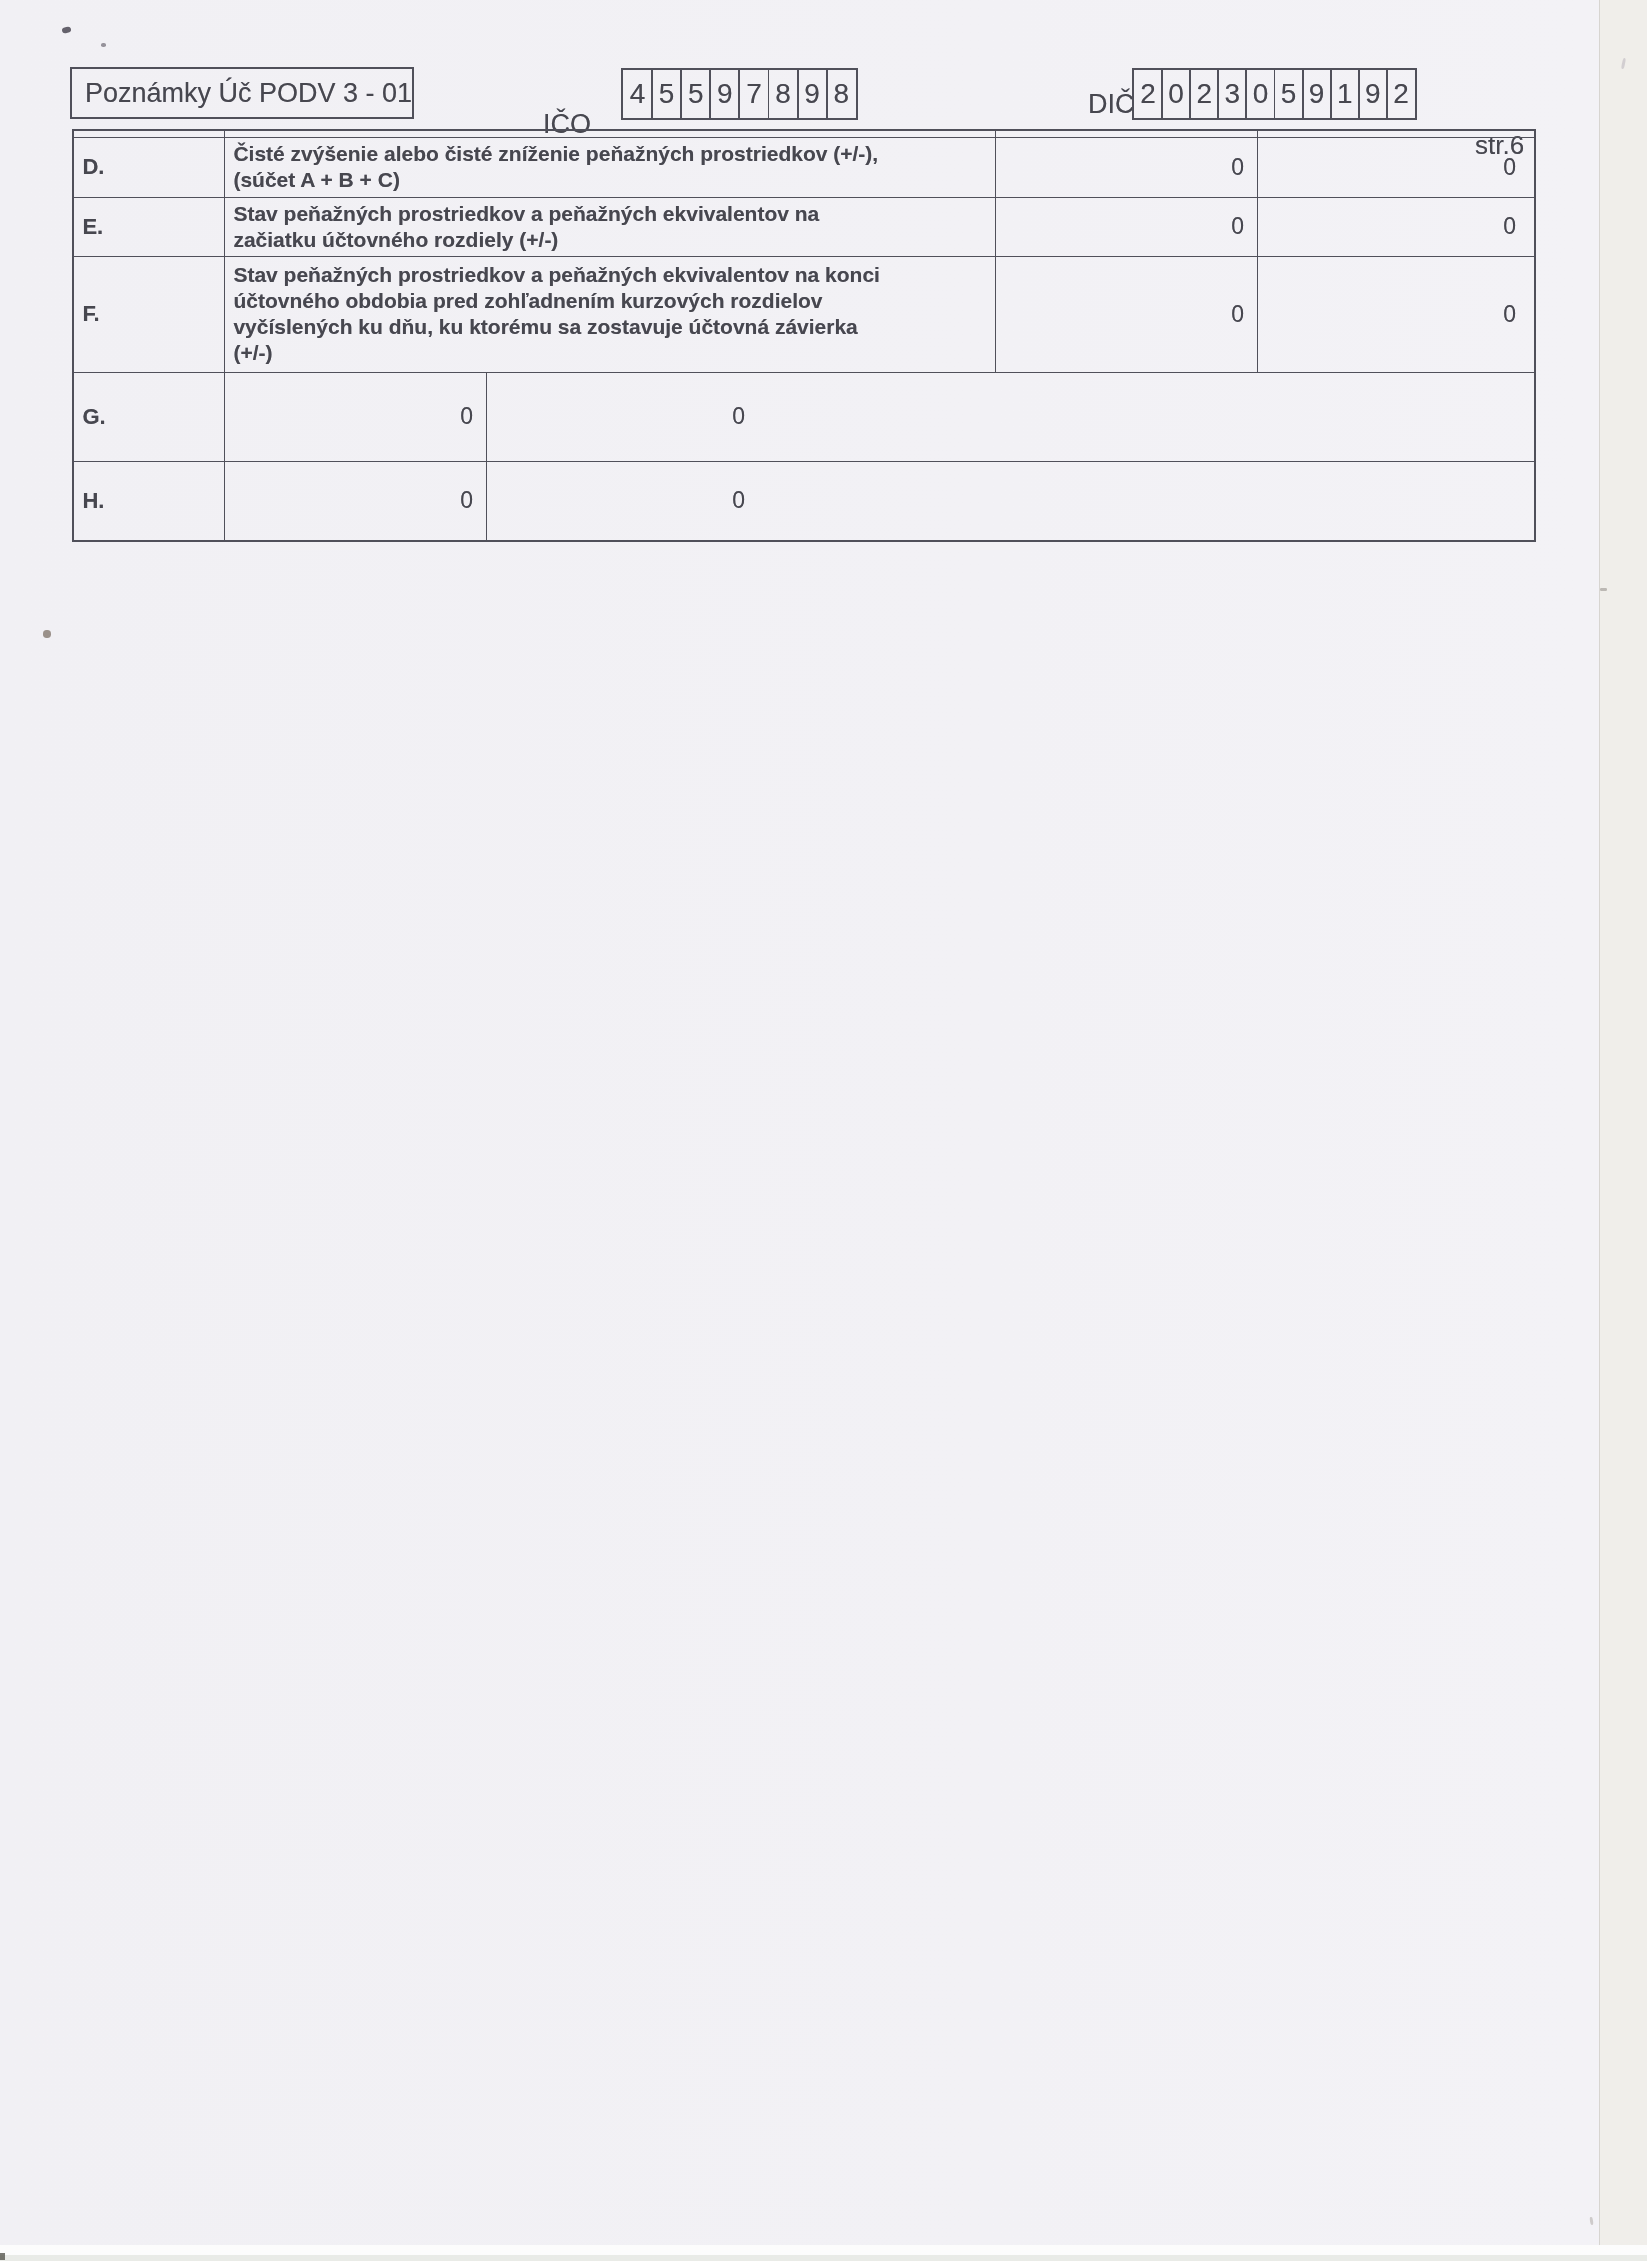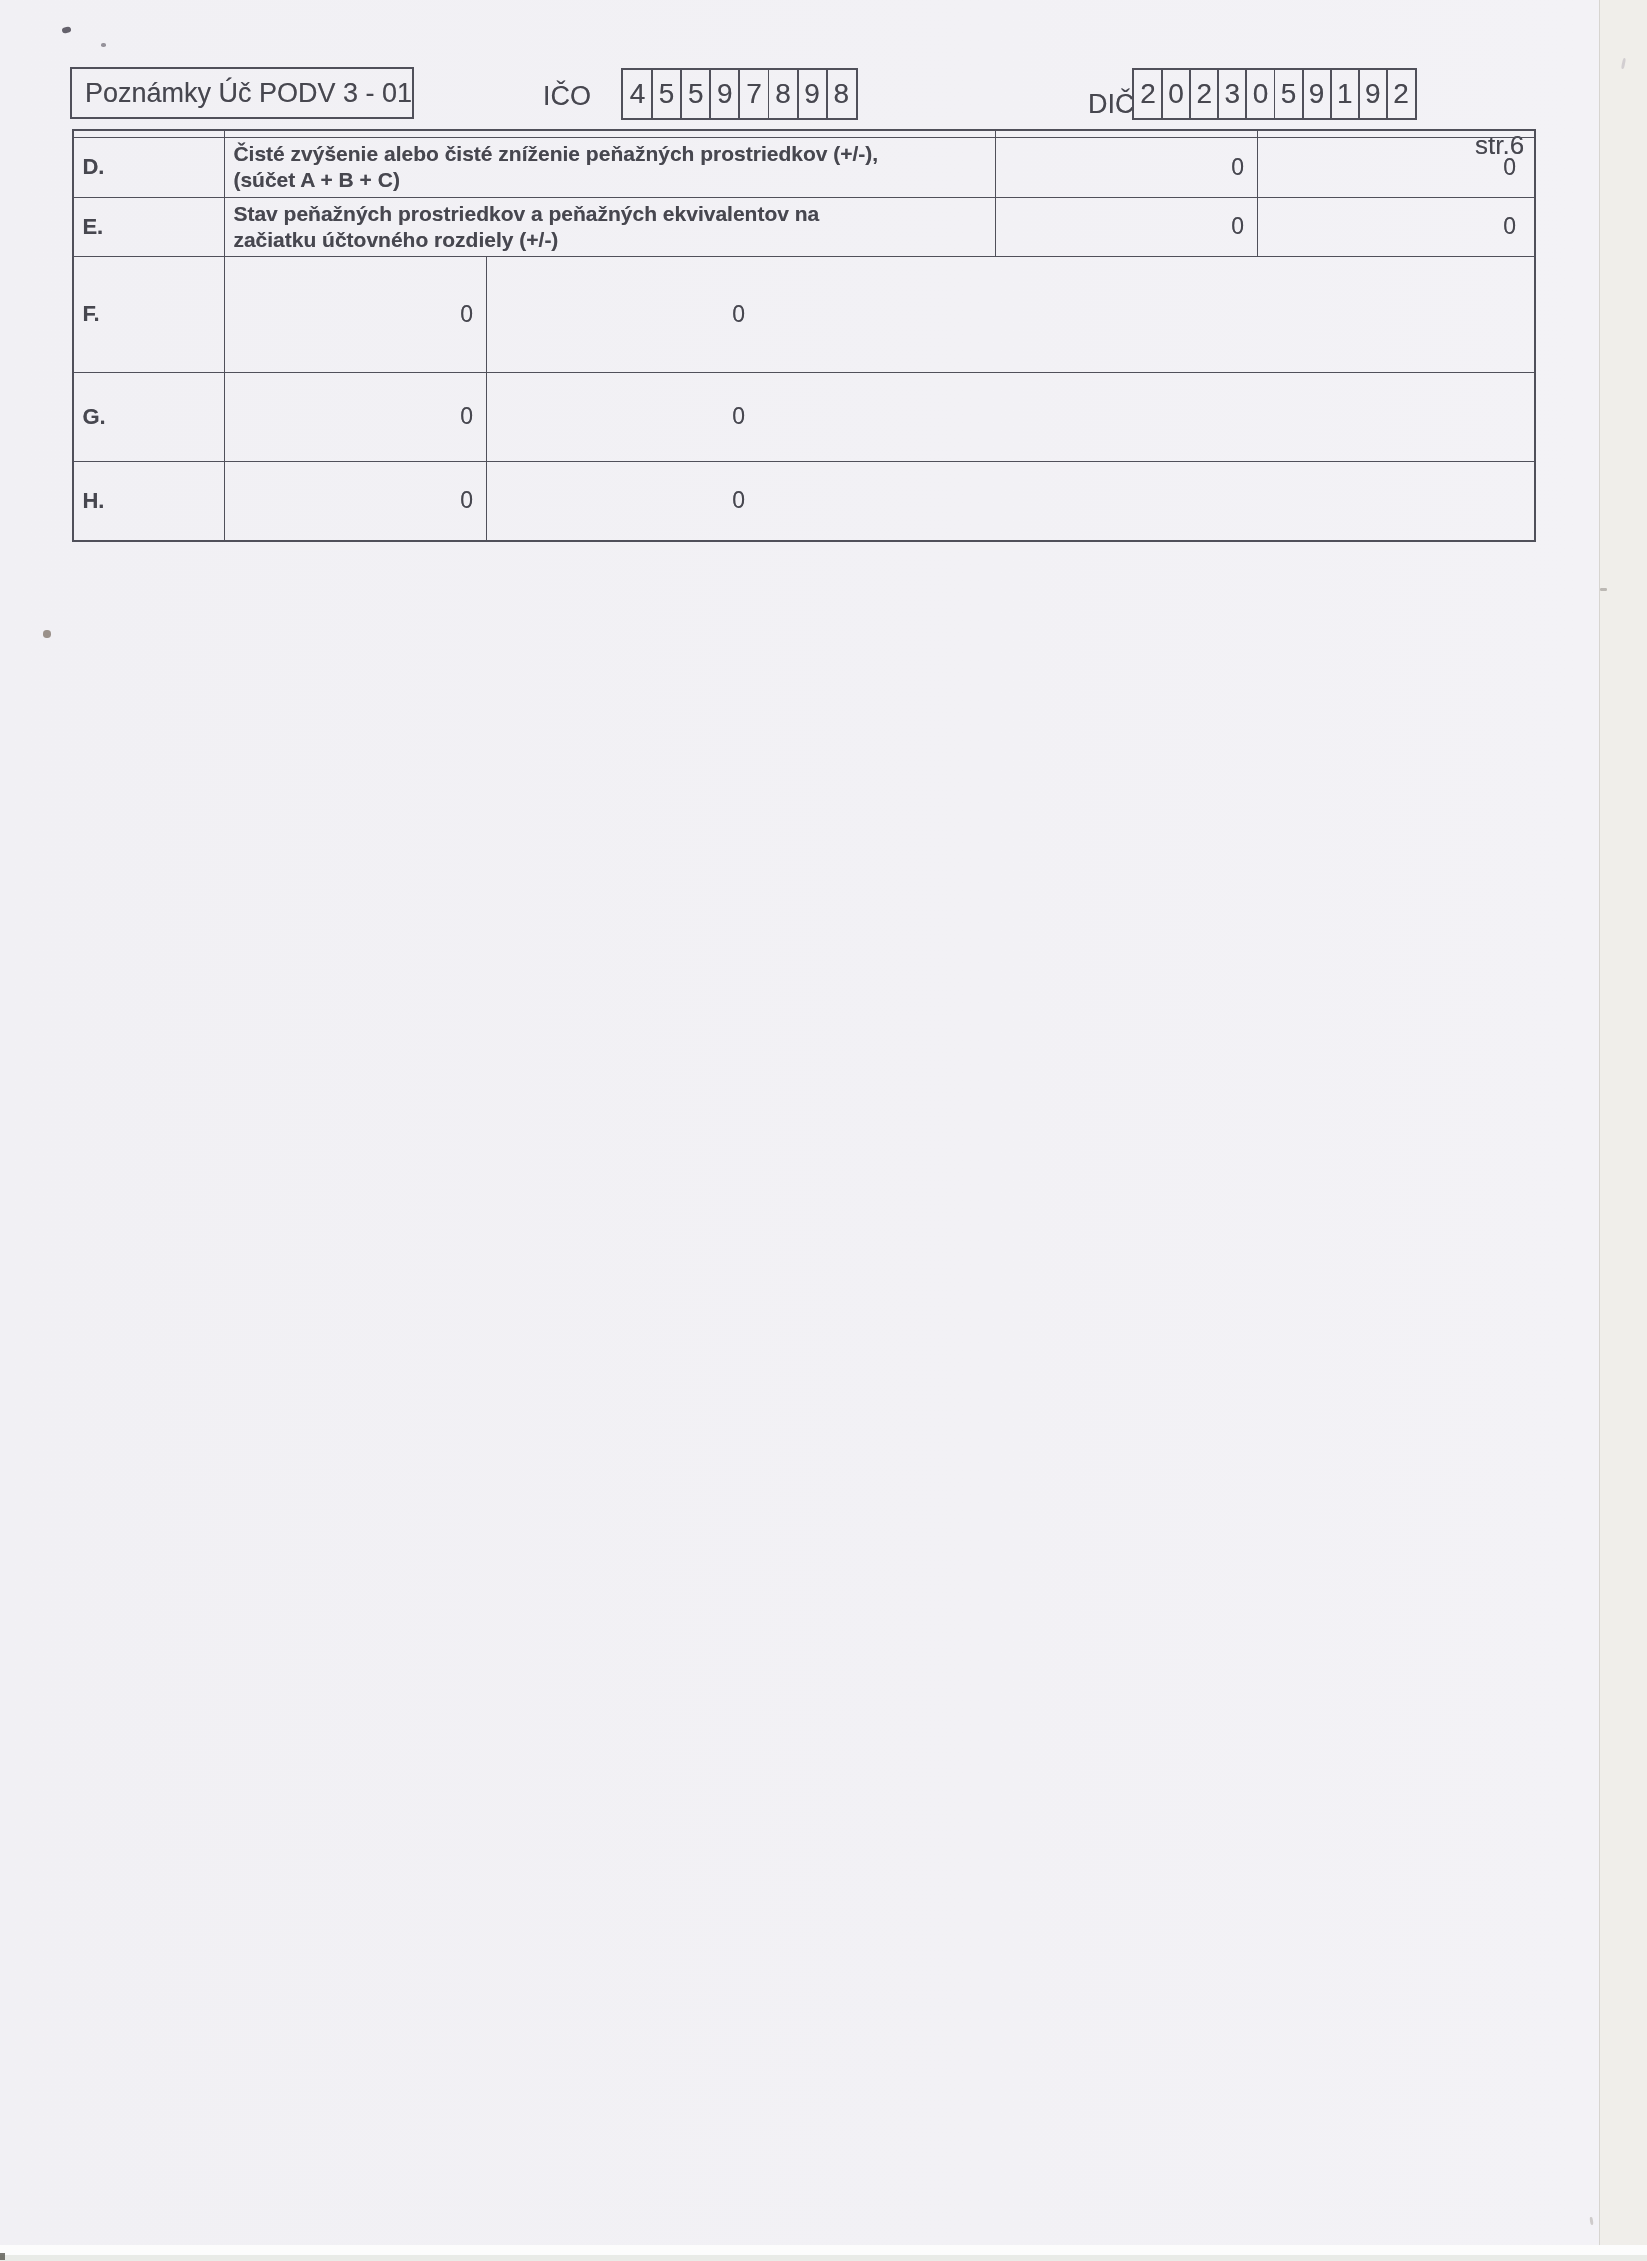--- a/index.html
+++ b/index.html
@@ -38,21 +38,21 @@
   .sp6{left:1590px;top:2217px;width:2.6px;height:7.8px;background:#a9a49f;opacity:.5;transform:rotate(-8deg);}
 
   
   .form-label-box{
     position:absolute;left:70px;top:67px;width:344px;height:52px;
     border:2.6px solid var(--line);box-sizing:border-box;
     display:flex;align-items:center;justify-content:flex-end;
     font-size:27px;letter-spacing:0px;white-space:nowrap;
   }
   .hdr-label{position:absolute;top:81px;font-size:27px;white-space:nowrap;}
-  .ico-label{left:543px;}
+  .ico-label{left:543px;margin-top:28px;}
   .dic-label{left:1088px;margin-top:8px;}
   .page-num{position:absolute;left:1475px;top:83px;font-size:26px;white-space:nowrap;margin-top:47px;}
 
   .digit-boxes{
     position:absolute;top:68px;height:50px;display:flex;
     border:0.6px solid var(--line);box-sizing:content-box;
   }
   .ico-boxes{left:621px;}
   .dic-boxes{left:1132px;}
   .digit-cell{
@@ -142,20 +142,24 @@
   <div class="trow soft r1">
     <div class="cell c1">E.</div>
     <div class="cell c2">Stav peňažných prostriedkov a peňažných ekvivalentov na
 začiatku účtovného rozdiely (+/-)</div>
     <div class="cell c3">0</div>
     <div class="cell c4">0</div>
   </div>
 
   <div class="trow soft r2">
     <div class="cell c1">F.</div>
+    <div class="cell c2">Stav peňažných prostriedkov a peňažných ekvivalentov na konci
+účtovného obdobia pred zohľadnením kurzových rozdielov
+vyčíslených ku dňu, ku ktorému sa zostavuje účtovná závierka
+(+/-)</div>
     <div class="cell c3">0</div>
     <div class="cell c4">0</div>
   </div>
 
   <div class="trow soft r3">
     <div class="cell c1">G.</div>
     <div class="cell c3">0</div>
     <div class="cell c4">0</div>
   </div>
 

